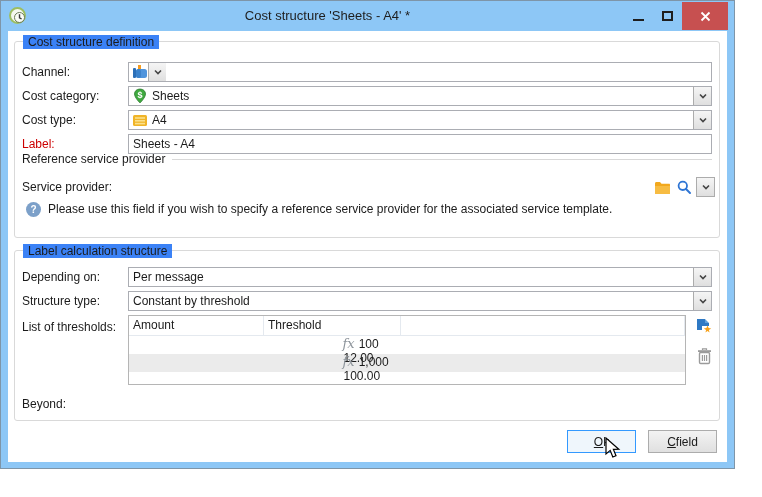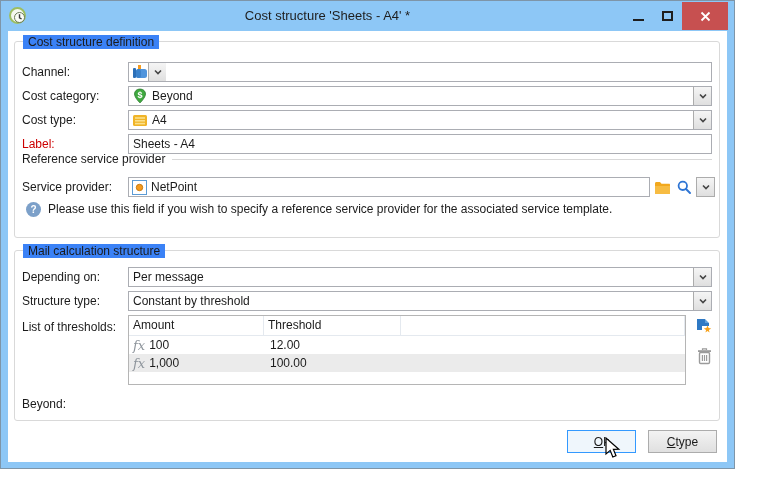--- a/index.html
+++ b/index.html
@@ -40,21 +40,21 @@
   .sep .sep-line { flex:1; height:1px; background:#D9D9D9; margin-left:7px; }
 
   
   .help-circle { position:absolute; left:18px; width:15px; height:15px; border-radius:50%; background:#7CA0C9; color:#fff; font-weight:bold; font-size:10px; text-align:center; line-height:15px; }
   .info-text { position:absolute; left:40px; right:12px; line-height:15px; color:#1b1b1b; }
 
   
   .tbl { position:absolute; left:120px; top:284px; width:558px; height:70px; border:1px solid #B5B5B5; background:#fff; }
   .tbl-header { display:flex; height:20px; border-bottom:1px solid #E4E9EF; }
   .tbl-header .hcell { line-height:19px; padding-left:4px; border-right:1px solid #E4E9EF; color:#1b1b1b; }
-  .tbl-row { display:flex; height:18px; align-items:center; }
+  .tbl-row { display:flex; height:18px; align-items:center;flex-direction:column; }
   .tbl-row.selected { background:#EBEBEB; }
   .c-threshold { width:137px; }
   .c-amount { width:135px; }
   .c-rest { flex:1; }
   .cell { padding-left:4px; display:flex; align-items:center; gap:4px; white-space:nowrap; }
   .fx { font-style:italic; font-family:"DejaVu Serif", serif; color:#8E959C; font-size:13px; }
 
   .side-icon { position:absolute; width:17px; height:17px; display:flex; align-items:center; justify-content:center; }
 
   
@@ -125,21 +125,21 @@
     </div>
 
     <span class="flabel" style="top:55px">Cost category:</span>
     <div class="field std-field" style="top:55px">
       <span class="ficon">
         <svg width="16" height="16" viewBox="0 0 16 16">
           <path d="M8 1 C11.3 1 13.5 3.2 13.5 6 C13.5 9.5 8 15 8 15 C8 15 2.5 9.5 2.5 6 C2.5 3.2 4.7 1 8 1 Z" fill="#3FA93F" stroke="#2E7D32" stroke-width="0.8"></path>
           <text x="8" y="9.5" font-size="9" font-family="Liberation Sans, sans-serif" fill="#fff" text-anchor="middle" font-weight="bold">$</text>
         </svg>
       </span>
-      <span class="val">Beyond</span>
+      <span class="val">Sheets</span>
       <div class="vbtn">
         <svg width="10" height="10" viewBox="0 0 10 10">
             <path d="M2 3.5 L5 6.5 L8 3.5" stroke="#444" stroke-width="1.6" fill="none"></path>
           </svg>
       </div>
     </div>
 
     <span class="flabel" style="top:79px">Cost type:</span>
     <div class="field std-field" style="top:79px">
       <span class="ficon">
@@ -162,29 +162,20 @@
     <div class="field std-field" style="top:103px">
       <span class="val">Sheets - A4</span>
     </div>
 
     <div class="sep" style="top:121px">
       <span>Reference service provider</span>
       <div class="sep-line"></div>
     </div>
 
     <span class="flabel" style="top:146px">Service provider:</span>
-    <div class="field" style="top:146px; left:120px; width:522px;">
-      <span class="ficon">
-        <svg width="15" height="15" viewBox="0 0 15 15">
-          <rect x="0.5" y="0.5" width="14" height="14" fill="#fff" stroke="#5B9BD5" stroke-width="1"></rect>
-          <circle cx="7.5" cy="7.5" r="3.2" fill="#F59B1F" stroke="#C87A10" stroke-width="1"></circle>
-        </svg>
-      </span>
-      <span class="val">NetPoint</span>
-    </div>
     <div class="side-icon" style="left:646px; top:148px;">
       <svg width="17" height="14" viewBox="0 0 17 14">
         <path d="M1 2.5 C1 1.7 1.6 1 2.4 1 L6 1 L7.5 2.8 L15 2.8 C15.8 2.8 16 3.3 16 4 L16 12 C16 12.8 15.4 13 14.6 13 L2.4 13 C1.6 13 1 12.8 1 12 Z" fill="#F2A81D"></path>
         <path d="M1 5 L16 5 L16 12 C16 12.8 15.4 13 14.6 13 L2.4 13 C1.6 13 1 12.8 1 12 Z" fill="#F7BC42"></path>
       </svg>
     </div>
     <div class="side-icon" style="left:667px; top:147px;">
       <svg width="16" height="16" viewBox="0 0 16 16">
         <circle cx="6.8" cy="6.8" r="4.2" fill="none" stroke="#2E75D4" stroke-width="1.8"></circle>
         <path d="M10 10 L14 14" stroke="#2E75D4" stroke-width="2" stroke-linecap="round"></path>
@@ -193,21 +184,21 @@
     <div class="vbtn" style="position:absolute; left:688px; top:146px; width:19px; height:20px; border:1px solid #ACACAC;">
       <svg width="10" height="10" viewBox="0 0 10 10">
           <path d="M2 3.5 L5 6.5 L8 3.5" stroke="#444" stroke-width="1.6" fill="none"></path>
         </svg>
     </div>
 
     <div class="help-circle" style="top:171px">?</div>
     <div class="info-text" style="top:171px">Please use this field if you wish to specify a reference service provider for the associated service template.</div>
 
     <div class="group group-calculation">
-      <span class="legend">Mail calculation structure</span>
+      <span class="legend">Label calculation structure</span>
     </div>
 
     <span class="flabel" style="top:236px">Depending on:</span>
     <div class="field std-field" style="top:236px">
       <span class="val">Per message</span>
       <div class="vbtn">
         <svg width="10" height="10" viewBox="0 0 10 10">
             <path d="M2 3.5 L5 6.5 L8 3.5" stroke="#444" stroke-width="1.6" fill="none"></path>
           </svg>
       </div>
@@ -267,21 +258,21 @@
         <path d="M5.5 2 L5.5 0.8 L9.5 0.8 L9.5 2" fill="none" stroke="#9B9B9B" stroke-width="1.2"></path>
       </svg>
     </div>
 
     <span class="flabel" style="top:363px">Beyond:</span>
 
     <div class="btn btn-ok">
       <span><span class="mn">O</span><span>k</span></span>
     </div>
     <div class="btn btn-cancel">
-      <span><span class="mn">C</span><span>type</span></span>
+      <span><span class="mn">C</span><span>field</span></span>
     </div>
 
   </div>
 </div>
 
 <svg class="cursor" viewBox="0 0 20 22">
   <path d="M2 1 L2 17 L6.2 13.4 L8.8 20 L12 18.7 L9.4 12.4 L14.8 12.2 Z" fill="#fff" stroke="#000" stroke-width="1.2"></path>
 </svg>
 
 </body></html>

